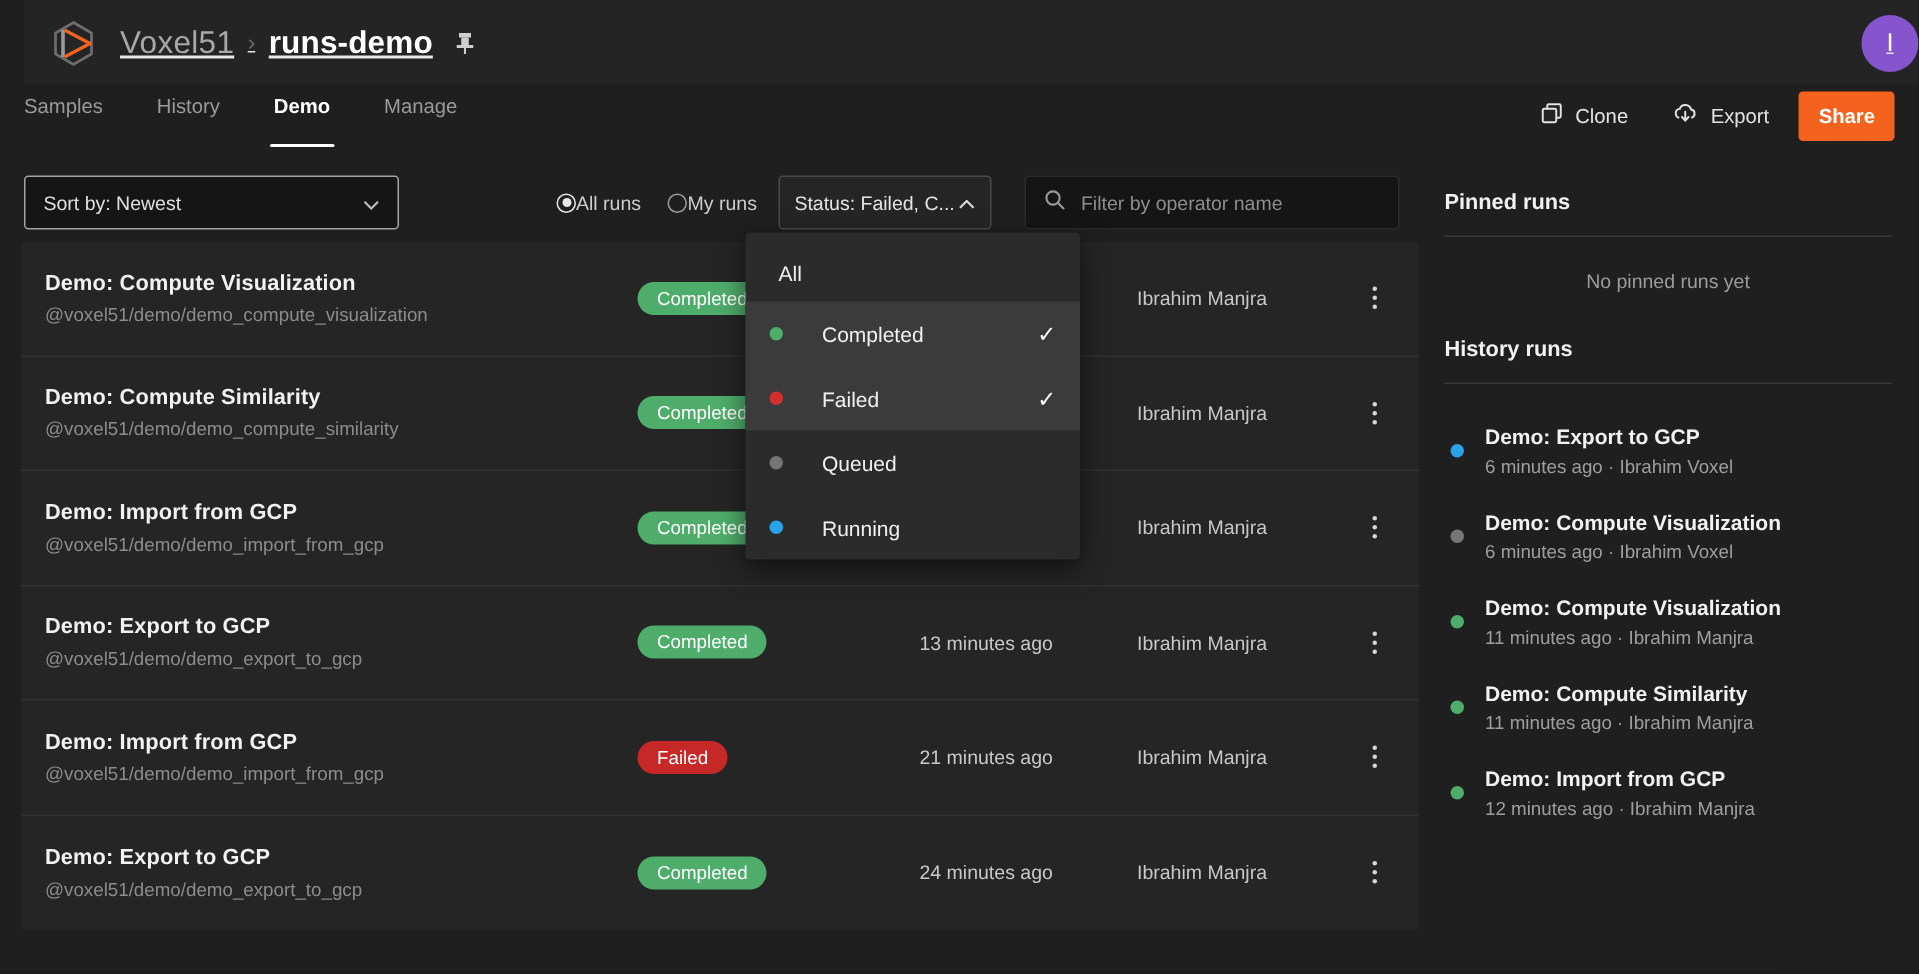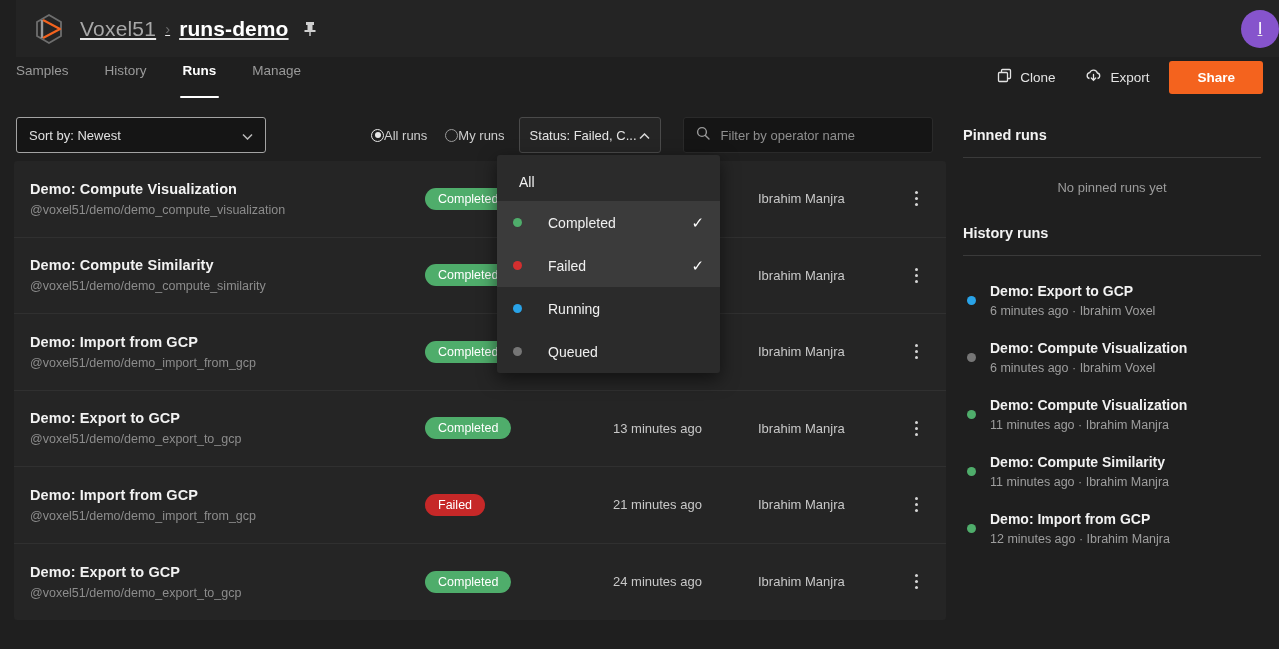--- a/index.html
+++ b/index.html
@@ -52,21 +52,21 @@
   }
   .actions { margin-left:auto; display:flex; align-items:center; gap:10px; padding-top:3px; }
   .act-btn {
     display:flex; align-items:center; gap:8px;
     font-size:13.5px; color:#e3e3e3; background:transparent;
     border:none; padding:8px 10px; cursor:pointer;
     font-family:"Liberation Sans", sans-serif;
   }
   .share-btn {
     background:#f4631e; color:#ffffff; font-size:13.5px; font-weight:700;
-    border:none; border-radius:3px; padding:9px 28px; cursor:pointer;
+    border:none; border-radius:3px; padding:9px 13px; cursor:pointer;
     font-family:"Liberation Sans", sans-serif;
   }
 
   
   .toolbar {
     position:absolute; top:109px; left:0; width:955px; height:52px;
     display:flex; align-items:center; padding:0 16px;
   }
   .sort-select {
     width:250px; height:36px; background:#151515;
@@ -191,21 +191,21 @@
     </span>
     <div class="header-right">
       <div class="avatar">I</div>
     </div>
   </div>
 
   <div class="navbar">
     <div class="tabs">
       <div class="tab">Samples</div>
       <div class="tab">History</div>
-      <div class="tab active">Runs</div>
+      <div class="tab active">Demo</div>
       <div class="tab">Manage</div>
     </div>
     <div class="actions">
       <button class="act-btn">
         <span>
           <svg width="15" height="15" viewBox="0 0 15 15">
             <rect x="4.5" y="1.5" width="9" height="9" fill="none" stroke="#e3e3e3" stroke-width="1.3" rx="1"></rect>
             <rect x="1.5" y="4.5" width="9" height="9" fill="#242424" stroke="#e3e3e3" stroke-width="1.3" rx="1"></rect>
           </svg>
         </span>
@@ -380,26 +380,26 @@
       <span class="menu-dot" style="background:#4fad6b"></span>
       <span class="menu-label">Completed</span>
       <span class="menu-check">✓</span>
     </div>
     <div class="menu-item selected">
       <span class="menu-dot" style="background:#d32f2f"></span>
       <span class="menu-label">Failed</span>
       <span class="menu-check">✓</span>
     </div>
     <div class="menu-item">
+      <span class="menu-dot" style="background:#767676"></span>
+      <span class="menu-label">Queued</span>
+    </div>
+    <div class="menu-item">
       <span class="menu-dot" style="background:#29a3e8"></span>
       <span class="menu-label">Running</span>
-    </div>
-    <div class="menu-item">
-      <span class="menu-dot" style="background:#767676"></span>
-      <span class="menu-label">Queued</span>
     </div>
   </div>
 
   <div class="sidebar">
     <div class="side-heading">Pinned runs</div>
     <div class="side-divider"></div>
     <div class="empty-note">No pinned runs yet</div>
 
     <div class="side-heading">History runs</div>
     <div class="side-divider"></div>

